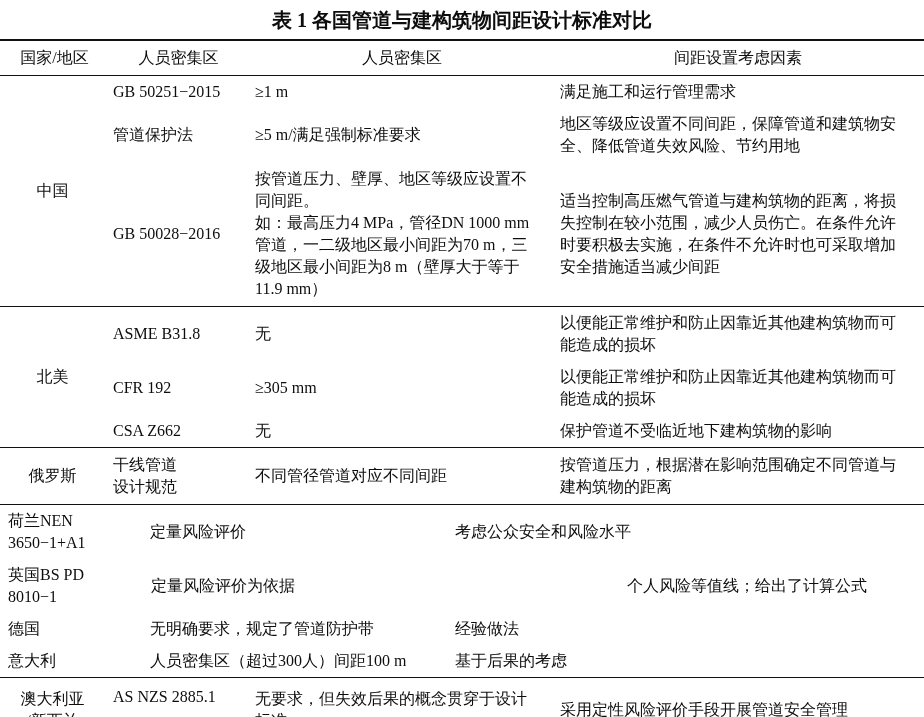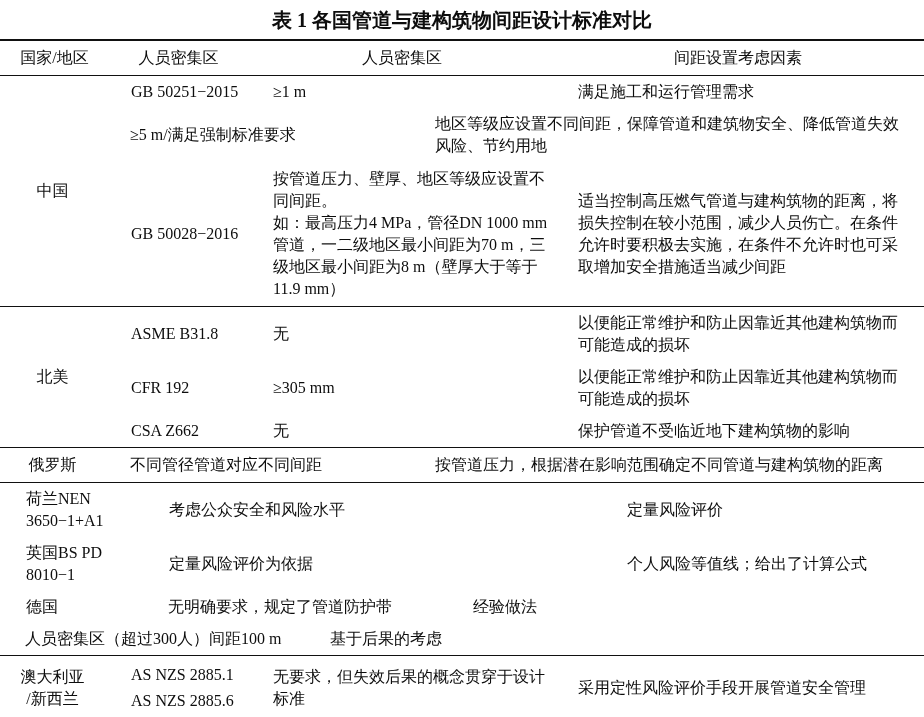--- a/index.html
+++ b/index.html
@@ -42,21 +42,21 @@
   .section:last-child { border-bottom: none; }
   .country {
     width: 105px;
     display: flex;
     align-items: center;
     justify-content: center;
     text-align: center;
     white-space: pre-line;
     padding: 2px 8px;
   }
-  .rows { flex: 1; display: flex; flex-direction: column; margin-left: 18px; }
+  .rows { flex: 1; display: flex; flex-direction: column; }
   .row {
     display: flex;
     align-items: center;
     padding: 5px 0;
   }
   .row.tall { padding: 6px 0; }
   .cell { white-space: pre-line; }
   .cell.reg {
     width: 143px;
     padding-left: 8px;
@@ -91,20 +91,21 @@
 
     <div class="section">
       <div class="country">中国</div>
       <div class="rows">
         <div class="row">
           <div class="cell reg">GB 50251−2015</div>
           <div class="cell req">≥1 m</div>
           <div class="cell factor">满足施工和运行管理需求</div>
         </div>
         <div class="row">
+          <div class="cell reg">管道保护法</div>
           <div class="cell req">≥5 m/满足强制标准要求</div>
           <div class="cell factor">地区等级应设置不同间距，保障管道和建筑物安全、降低管道失效风险、节约用地</div>
         </div>
         <div class="row tall">
           <div class="cell reg">GB 50028−2016</div>
           <div class="cell req">按管道压力、壁厚、地区等级应设置不同间距。
 如：最高压力4 MPa，管径DN 1000 mm管道，一二级地区最小间距为70 m，三级地区最小间距为8 m（壁厚大于等于11.9 mm）</div>
           <div class="cell factor">适当控制高压燃气管道与建构筑物的距离，将损失控制在较小范围，减少人员伤亡。在条件允许时要积极去实施，在条件不允许时也可采取增加安全措施适当减少间距</div>
         </div>
       </div>
@@ -128,46 +129,49 @@
           <div class="cell req">无</div>
           <div class="cell factor">保护管道不受临近地下建构筑物的影响</div>
         </div>
       </div>
     </div>
 
     <div class="section">
       <div class="country">俄罗斯</div>
       <div class="rows">
         <div class="row tall">
+          <div class="cell reg">干线管道
+设计规范</div>
           <div class="cell req">不同管径管道对应不同间距</div>
           <div class="cell factor">按管道压力，根据潜在影响范围确定不同管道与建构筑物的距离</div>
         </div>
       </div>
     </div>
 
     <div class="section">
       <div class="rows">
         <div class="row">
           <div class="cell reg">荷兰NEN
 3650−1+A1</div>
+          <div class="cell req">定量风险评价</div>
           <div class="cell factor">考虑公众安全和风险水平</div>
-          <div class="cell req">定量风险评价</div>
         </div>
         <div class="row">
           <div class="cell reg">英国BS PD
 8010−1</div>
           <div class="cell factor">定量风险评价为依据</div>
           <div class="cell req">个人风险等值线；给出了计算公式</div>
         </div>
         <div class="row">
           <div class="cell reg">德国</div>
           <div class="cell req">无明确要求，规定了管道防护带</div>
           <div class="cell factor">经验做法</div>
         </div>
         <div class="row">
+          <div class="cell reg">意大利</div>
           <div class="cell req">人员密集区（超过300人）间距100 m</div>
           <div class="cell factor">基于后果的考虑</div>
         </div>
       </div>
     </div>
 
     <div class="section">
       <div class="country">澳大利亚
 /新西兰</div>
       <div class="rows">

